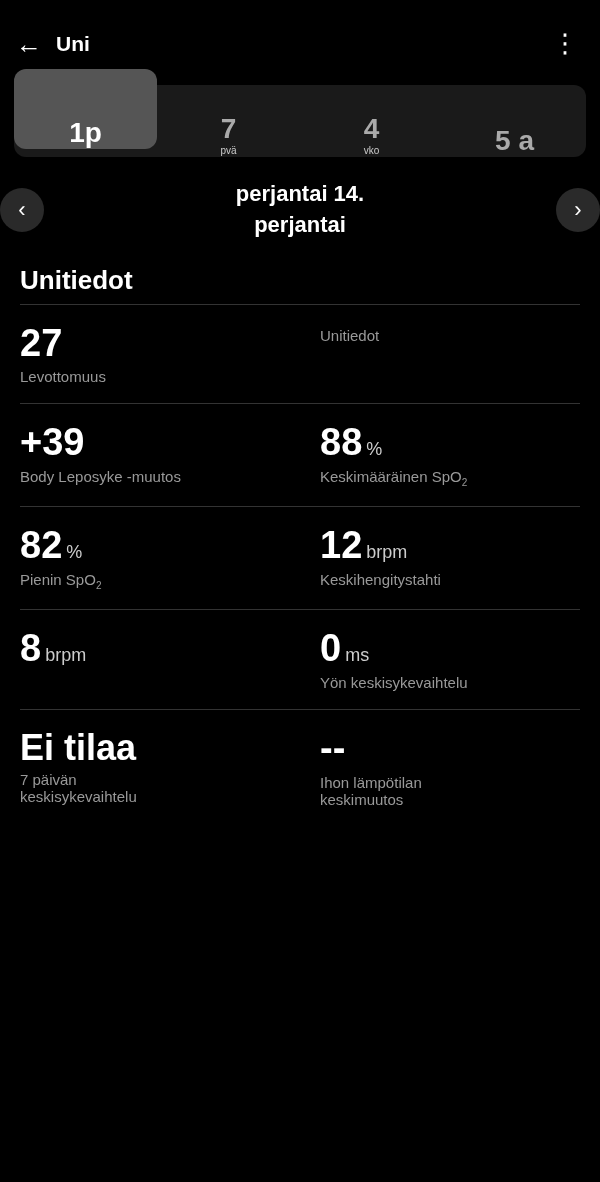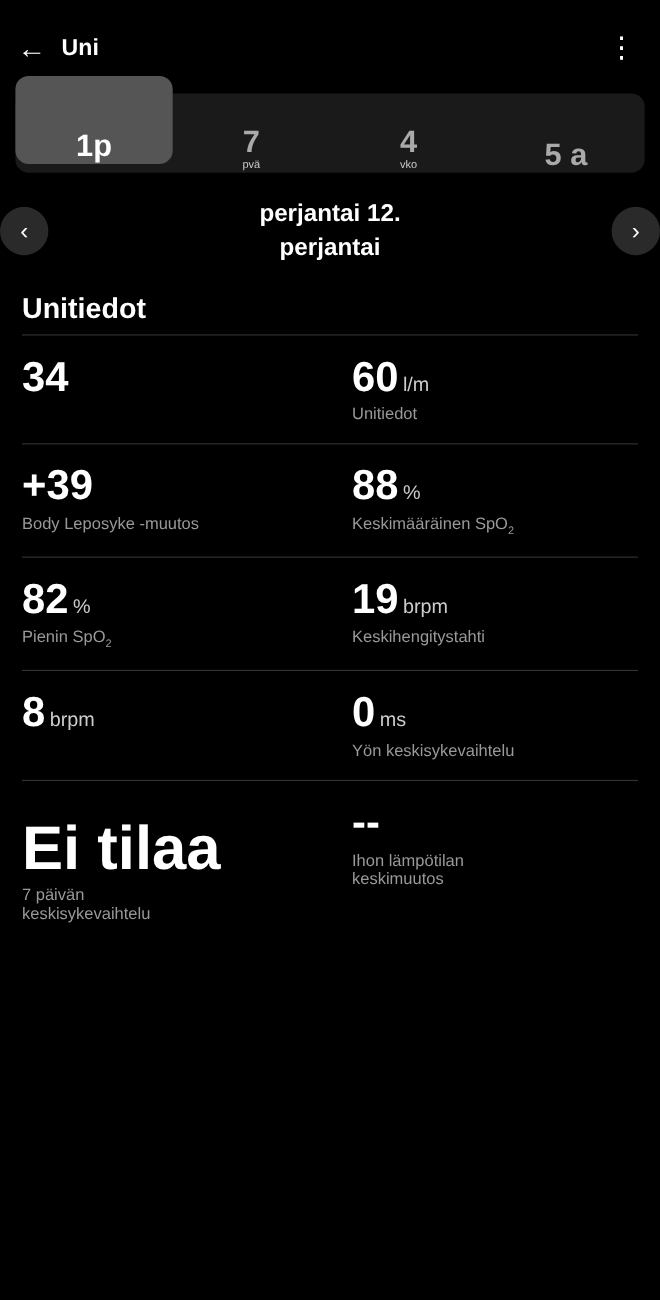--- a/index.html
+++ b/index.html
@@ -164,25 +164,24 @@
     }
 
     .stat-value {
       font-size: 38px;
       font-weight: bold;
       color: #fff;
       line-height: 1.1;
     }
 
     .stat-value-large {
-      font-size: 56px;
+      font-size: 36px;
       font-weight: bold;
       color: #fff;
       line-height: 1.1;
-      margin-top: 12px;
     }
 
     .stat-unit {
       font-size: 18px;
       color: #ccc;
       font-weight: normal;
     }
 
     .stat-label {
       font-size: 15px;
@@ -223,40 +222,37 @@
     <span class="tab-sub">vko</span>
   </div>
   <div class="tab">
     <span class="tab-main">5 a</span>
   </div>
 </div>
 
 <div class="date-nav">
   <button class="date-nav-arrow">‹</button>
   <div class="date-text">
-    <span>perjantai 12.</span><br>
+    <span>perjantai 14.</span><br>
     <span>perjantai</span>
   </div>
   <button class="date-nav-arrow">›</button>
 </div>
 
 <div class="section-title">Unitiedot</div>
 
 <div class="stats-grid">
 
   <div class="stat-cell">
     <div class="stat-value-row">
-      <span class="stat-value">34</span>
-    </div>
-  </div>
-  <div class="stat-cell">
-    <div class="stat-value-row">
-      <span class="stat-value">60</span>
-      <span class="stat-unit">l/m</span>
-    </div>
+      <span class="stat-value">27</span>
+    </div>
+    <div class="stat-label">Levottomuus</div>
+  </div>
+  <div class="stat-cell">
     <div class="stat-label">Unitiedot</div>
   </div>
 
   <div class="stat-cell">
     <div class="stat-value-row">
       <span class="stat-value">+39</span>
     </div>
     <div class="stat-label">Body Leposyke -muutos</div>
   </div>
   <div class="stat-cell">
@@ -269,21 +265,21 @@
 
   <div class="stat-cell">
     <div class="stat-value-row">
       <span class="stat-value">82</span>
       <span class="stat-unit">%</span>
     </div>
     <div class="stat-label">Pienin SpO<sub>2</sub></div>
   </div>
   <div class="stat-cell">
     <div class="stat-value-row">
-      <span class="stat-value">19</span>
+      <span class="stat-value">12</span>
       <span class="stat-unit">brpm</span>
     </div>
     <div class="stat-label">Keskihengitystahti</div>
   </div>
 
   <div class="stat-cell">
     <div class="stat-value-row">
       <span class="stat-value">8</span>
       <span class="stat-unit">brpm</span>
     </div>

